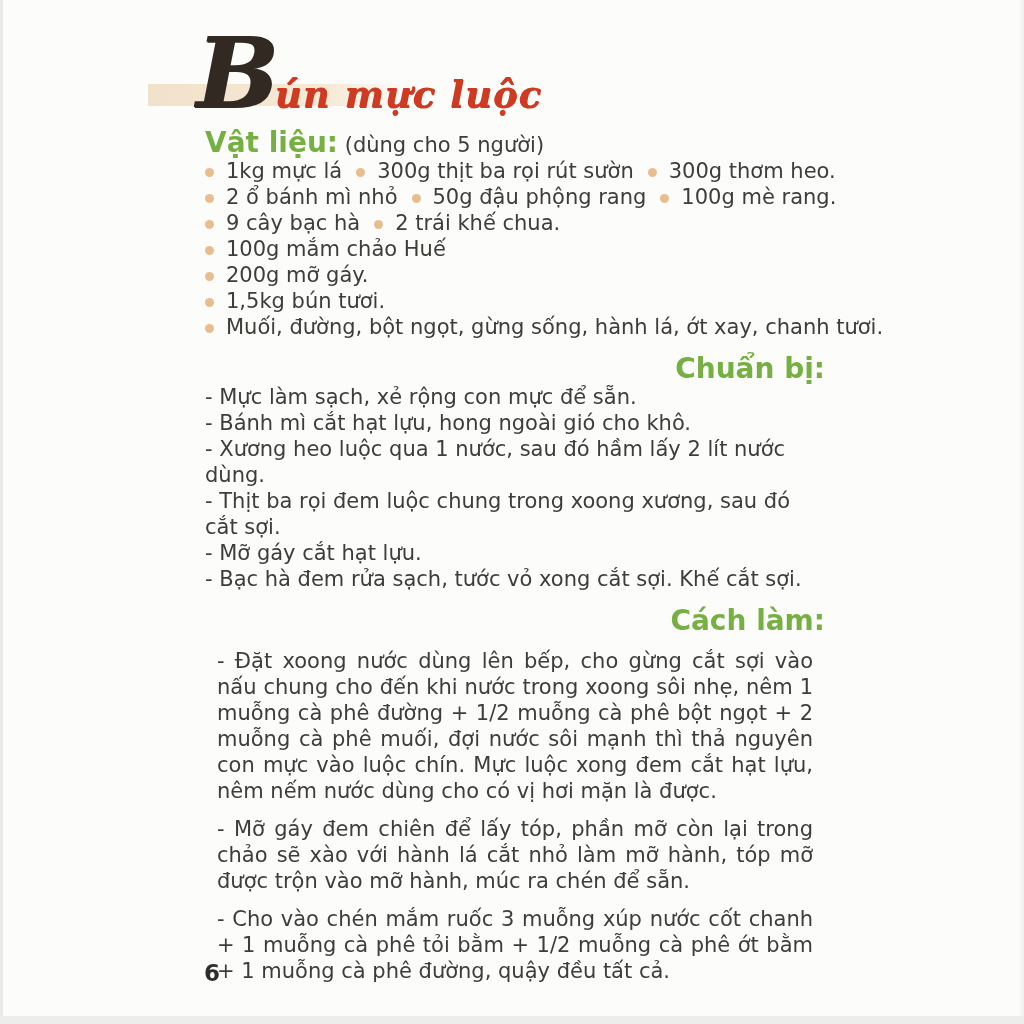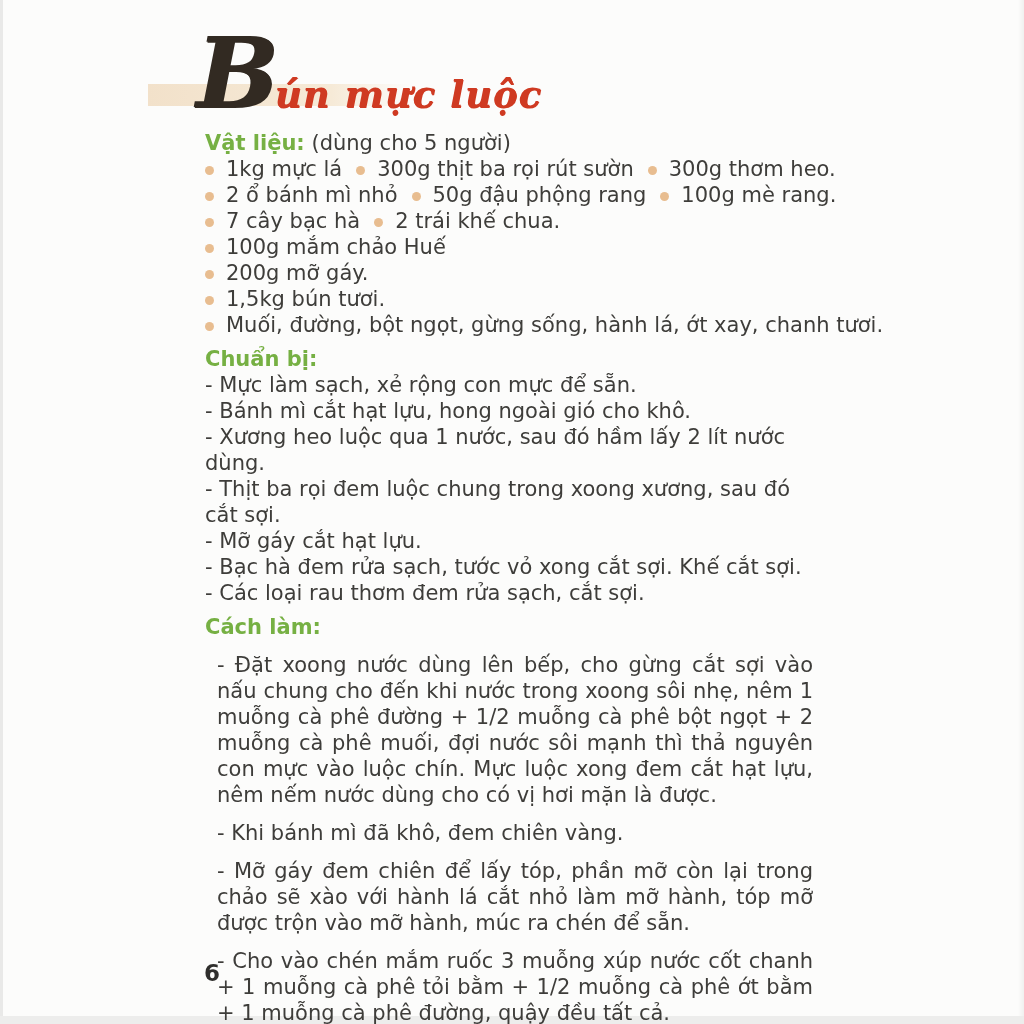--- a/index.html
+++ b/index.html
@@ -57,35 +57,35 @@
     letter-spacing: 1px;
     text-shadow: 0.6px 0.6px 0 var(--title_red);
   }
   .content {
     position: absolute; left: 205px; top: 130px; width: 620px;
     font-size: 21px; line-height: 26px;
   }
   .section-heading {
     color: var(--heading_green);
     font-weight: bold;
-    font-size: 21px;
+    font-size: 28px;
   }
   .heading-row { margin: 0; }
   .heading-note { color: var(--body_text); }
   .ingredient-line { white-space: nowrap; }
   .bullet-icon {
     display: inline-block;
     width: 9px; height: 9px; border-radius: 50%;
     background: var(--bullet_tan);
     margin-right: 12px;
     vertical-align: 1px;
   }
   .bullet-icon + .ingredient-item { }
   .ingredient-item + .bullet-icon { margin-left: 14px; }
-  .section-gap { margin-top: 8px; }
+  .section-gap { margin-top: 16px; text-align: right; }
   .prep-step { }
   .method-paragraph {
     margin: 12px;
     text-align: justify;
   }
   .page-number {
     position: absolute; left: 204px; top: 960px;
     font-weight: bold; font-size: 23px;
     color: #2f2e2c;
   }
@@ -108,48 +108,46 @@
   <div class="content">
 
     <div class="heading-row">
       <span class="section-heading">Vật liệu:</span>
       <span class="heading-note"> <span>(dùng cho 5 người)</span></span>
     </div>
 
     <div id="ingredient-lines">
         <div class="ingredient-line"><span class="bullet-icon"></span><span class="ingredient-item">1kg mực lá</span><span class="bullet-icon"></span><span class="ingredient-item">300g thịt ba rọi rút sườn</span><span class="bullet-icon"></span><span class="ingredient-item">300g thơm heo.</span></div>
         <div class="ingredient-line"><span class="bullet-icon"></span><span class="ingredient-item">2 ổ bánh mì nhỏ</span><span class="bullet-icon"></span><span class="ingredient-item">50g đậu phộng rang</span><span class="bullet-icon"></span><span class="ingredient-item">100g mè rang.</span></div>
-        <div class="ingredient-line"><span class="bullet-icon"></span><span class="ingredient-item">7 cây bạc hà</span><span class="bullet-icon"></span><span class="ingredient-item">2 trái khế chua.</span></div>
+        <div class="ingredient-line"><span class="bullet-icon"></span><span class="ingredient-item">9 cây bạc hà</span><span class="bullet-icon"></span><span class="ingredient-item">2 trái khế chua.</span></div>
         <div class="ingredient-line"><span class="bullet-icon"></span><span class="ingredient-item">100g mắm chảo Huế</span></div>
         <div class="ingredient-line"><span class="bullet-icon"></span><span class="ingredient-item">200g mỡ gáy.</span></div>
         <div class="ingredient-line"><span class="bullet-icon"></span><span class="ingredient-item">1,5kg bún tươi.</span></div>
         <div class="ingredient-line"><span class="bullet-icon"></span><span class="ingredient-item">Muối, đường, bột ngọt, gừng sống, hành lá, ớt xay, chanh tươi.</span></div>
       </div>
 
     <div class="heading-row section-gap">
       <span class="section-heading">Chuẩn bị:</span>
     </div>
 
     <div id="prep-steps">
         <div class="prep-step">- Mực làm sạch, xẻ rộng con mực để sẵn.</div>
         <div class="prep-step">- Bánh mì cắt hạt lựu, hong ngoài gió cho khô.</div>
         <div class="prep-step">- Xương heo luộc qua 1 nước, sau đó hầm lấy 2 lít nước dùng.</div>
         <div class="prep-step">- Thịt ba rọi đem luộc chung trong xoong xương, sau đó cắt sợi.</div>
         <div class="prep-step">- Mỡ gáy cắt hạt lựu.</div>
         <div class="prep-step">- Bạc hà đem rửa sạch, tước vỏ xong cắt sợi. Khế cắt sợi.</div>
-        <div class="prep-step">- Các loại rau thơm đem rửa sạch, cắt sợi.</div>
       </div>
 
     <div class="heading-row section-gap">
       <span class="section-heading">Cách làm:</span>
     </div>
 
     <div id="method-paragraphs">
         <p class="method-paragraph">- Đặt xoong nước dùng lên bếp, cho gừng cắt sợi vào nấu chung cho đến khi nước trong xoong sôi nhẹ, nêm 1 muỗng cà phê đường + 1/2 muỗng cà phê bột ngọt + 2 muỗng cà phê muối, đợi nước sôi mạnh thì thả nguyên con mực vào luộc chín. Mực luộc xong đem cắt hạt lựu, nêm nếm nước dùng cho có vị hơi mặn là được.</p>
-        <p class="method-paragraph">- Khi bánh mì đã khô, đem chiên vàng.</p>
         <p class="method-paragraph">- Mỡ gáy đem chiên để lấy tóp, phần mỡ còn lại trong chảo sẽ xào với hành lá cắt nhỏ làm mỡ hành, tóp mỡ được trộn vào mỡ hành, múc ra chén để sẵn.</p>
         <p class="method-paragraph">- Cho vào chén mắm ruốc  3 muỗng xúp nước cốt chanh + 1 muỗng cà phê tỏi bằm + 1/2 muỗng cà phê ớt bằm + 1 muỗng cà phê đường, quậy đều tất cả.</p>
       </div>
 
   </div>
 
   <div class="page-number">6</div>
 </div>
 
 </body></html>

